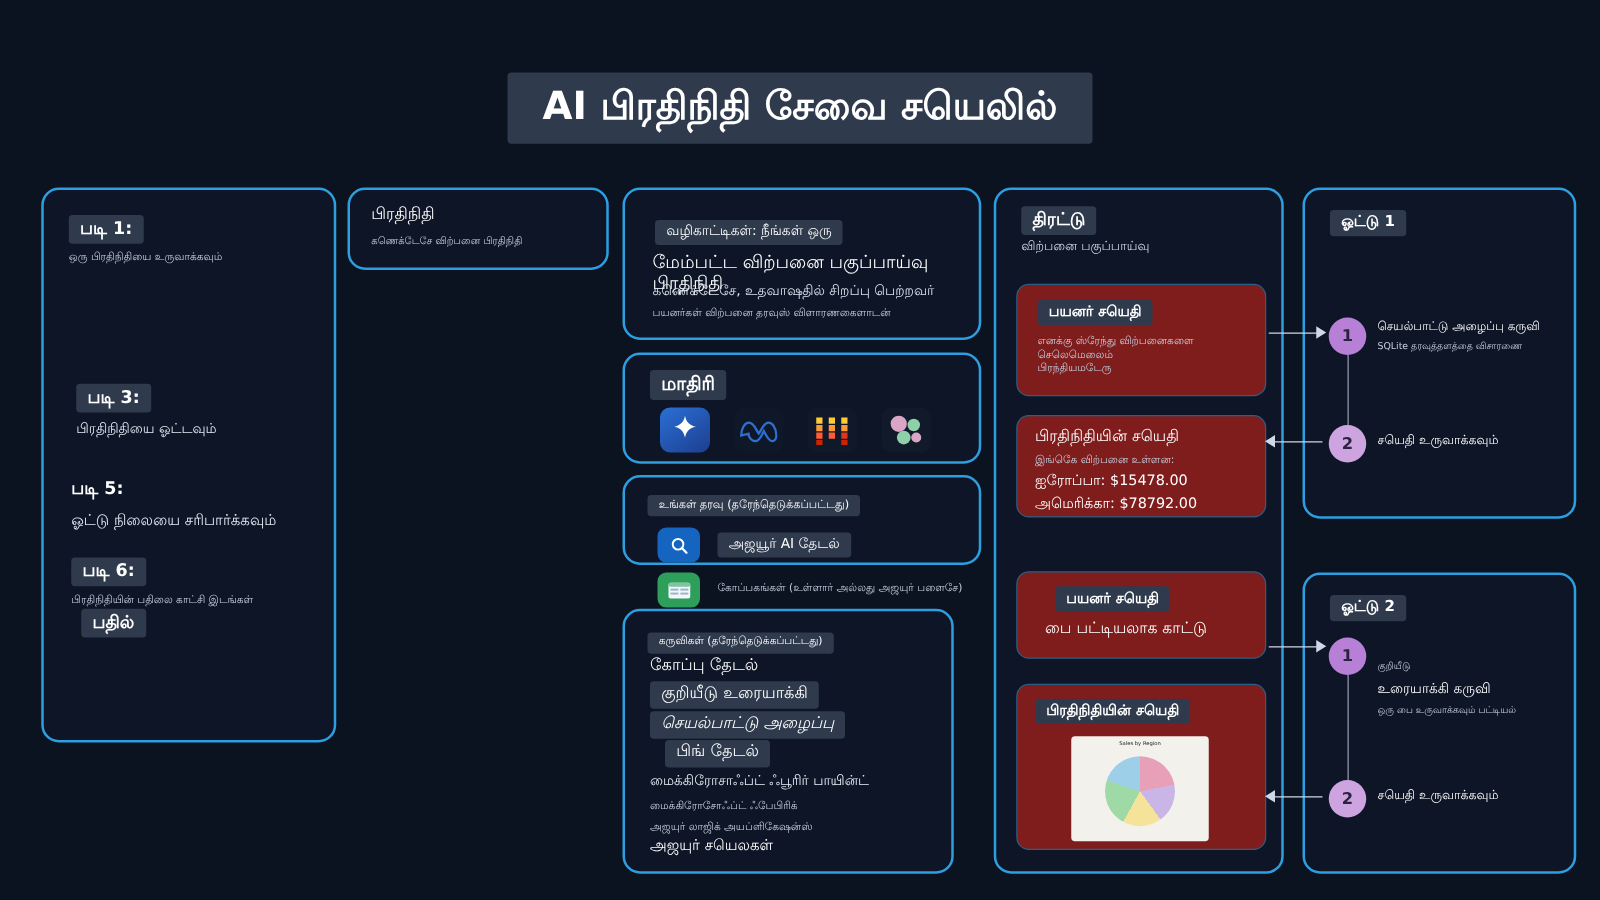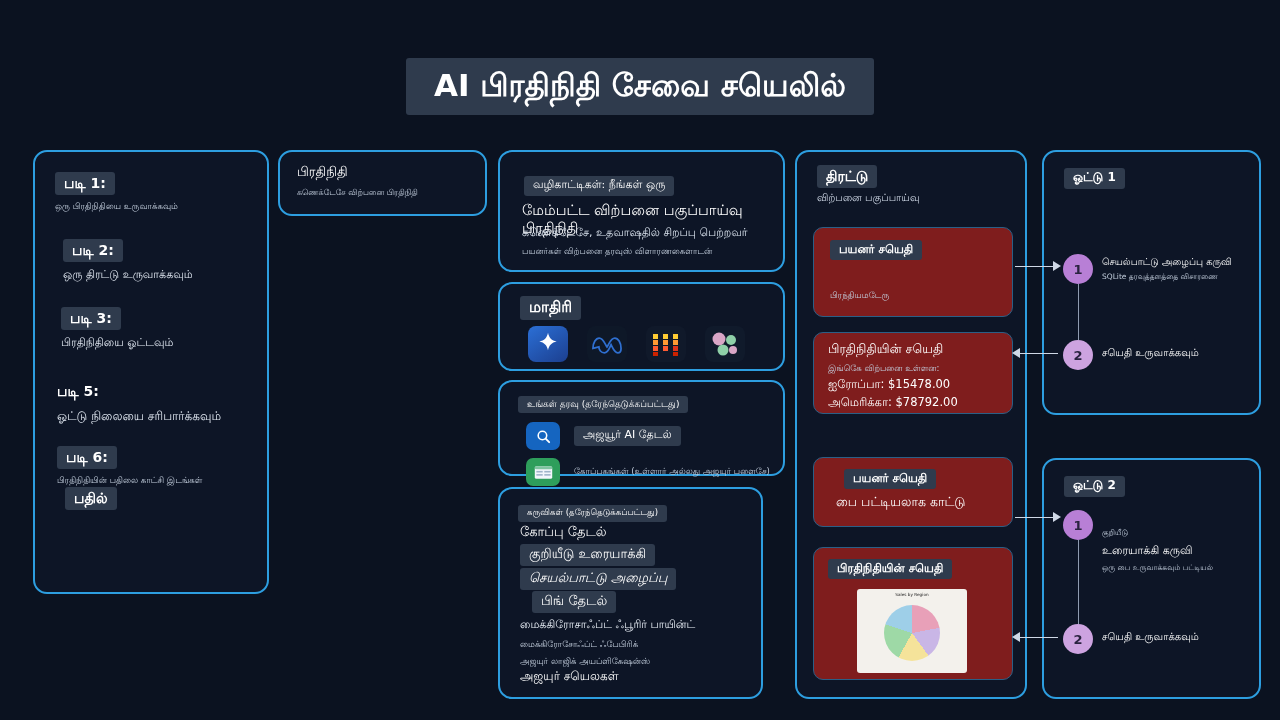--- a/index.html
+++ b/index.html
@@ -96,21 +96,21 @@
     width: 40px; height: 36px; border-radius: 8px;
     display: flex; align-items: center; justify-content: center;
     background: #0f1a2b;
   }
   .logo.g { background: linear-gradient(145deg,#2b6fd6,#1c3f8f); }
   .logo.m { background: #0e1828; }
   .logo.h { background: #10192a; }
   .logo.c { background: #101a2b; }
 
   
-  #data-panel { left: 498px; top: 380px; width: 287px; height: 96px; }
+  #data-panel { left: 498px; top: 380px; width: 287px; height: 72px; }
   .dp-chip { position: absolute; left: 18px; top: 14px; font-size: 9px; }
   .dp-row { position: absolute; display: flex; align-items: center; gap: 14px; }
   .icon-sq { width: 34px; height: 28px; border-radius: 7px; display: flex; align-items: center; justify-content: center; }
   .icon-sq.blue { background: #1565c0; }
   .icon-sq.green { background: #2e9e5b; }
 
   
   #tools-panel { left: 498px; top: 487px; width: 265px; height: 212px; }
   .tool { position: absolute; left: 18px; }
 
@@ -171,24 +171,20 @@
 <div class="stage">
 
   <div class="title-wrap">
     <span class="title">AI பிரதிநிதி சேவை சயெலில்</span>
   </div>
 
   <div class="panel" id="steps-panel">
     <div class="step" style="top:20px;">
       <span class="chip">படி 1:</span>
       <div class="desc tiny">ஒரு பிரதிநிதியை உருவாக்கவும்</div>
-    </div>
-    <div class="step" style="top:87px; left:28px;">
-      <span class="chip">படி 2:</span>
-      <div class="desc" style="margin-top:6px;font-size:11px;color:#e2e9f3;">ஒரு திரட்டு உருவாக்கவும்</div>
     </div>
     <div class="step" style="top:155px; left:26px;">
       <span class="chip">படி 3:</span>
       <div class="desc" style="margin-top:6px;font-size:11px;color:#e2e9f3;">பிரதிநிதியை ஓட்டவும்</div>
     </div>
     <div class="step" style="top:228px; left:22px;">
       <span class="chip" style="background:transparent;padding-left:0;">படி 5:</span>
       <div class="desc" style="margin-top:6px;font-size:12px;color:#e2e9f3;">ஓட்டு நிலையை சரிபார்க்கவும்</div>
     </div>
     <div class="step" style="top:294px; left:22px;">
@@ -316,20 +312,21 @@
   <div class="panel" id="triage-panel">
     <div class="tri-title">
       <span class="chip">திரட்டு</span>
     </div>
     <div class="tri-sub">விற்பனை பகுப்பாய்வு</div>
 
     <div class="inner-card" id="card-user-msg-1">
       <div class="card-chip">
         <span class="chip">பயனர் சயெதி</span>
       </div>
+      <div class="tiny" style="position:absolute;left:16px;top:40px;width:172px;">எனக்கு ஸ்ரேந்து விற்பனைகளை செலெமெலைம்</div>
       <div class="tiny" style="position:absolute;left:16px;top:62px;">பிரந்தியமடேரு</div>
     </div>
 
     <div class="inner-card" id="card-agent-msg-1">
       <div style="position:absolute;left:14px;top:8px;font-size:12.5px;color:#fff;">பிரதிநிதியின் சயெதி</div>
       <div class="tiny" style="position:absolute;left:14px;top:30px;">இங்கேெ விற்பனை உள்ளன:</div>
       <div style="position:absolute;left:14px;top:44px;font-size:11.5px;color:#ffffff;">ஐரோப்பா: $15478.00</div>
       <div style="position:absolute;left:14px;top:62px;font-size:11.5px;color:#ffffff;">அமெரிக்கா: $78792.00</div>
     </div>
 

